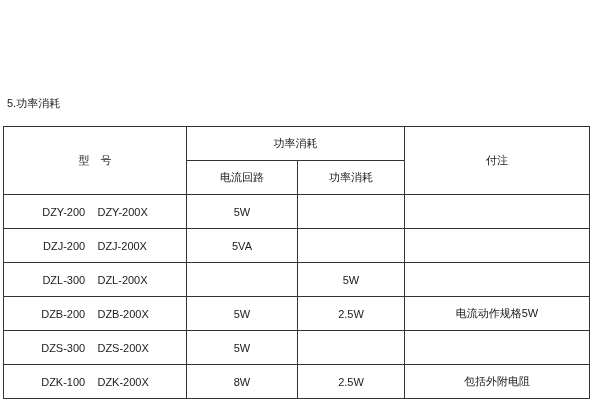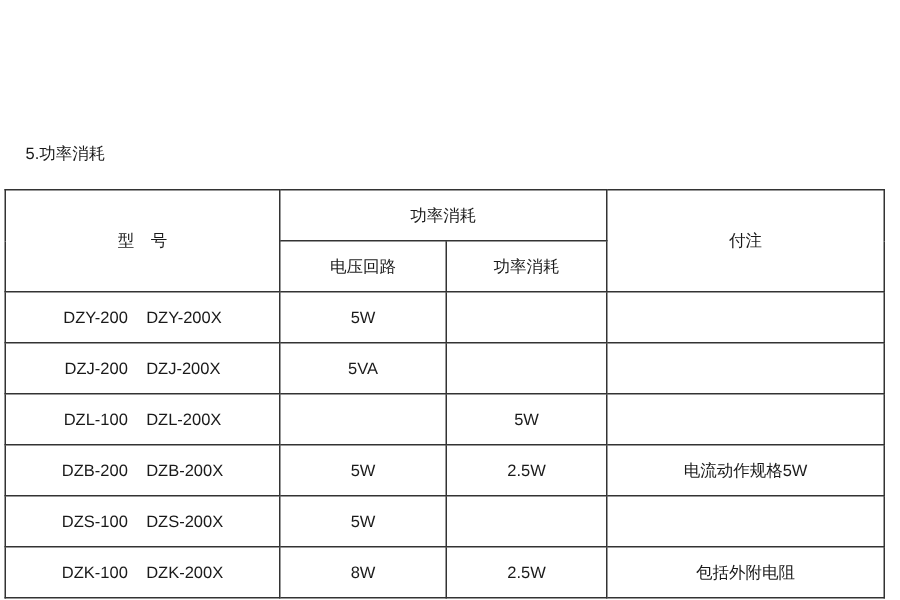--- a/index.html
+++ b/index.html
@@ -10,21 +10,21 @@
   body {
     position: relative;
     width: 600px;
     height: 400px;
     font-family: "Liberation Sans", "DejaVu Sans", sans-serif;
     color: #1a1a1a;
     overflow: hidden;
   }
   .section-heading {
     position: absolute;
-    left: 17px;
+    left: 7px;
     top: 96px;
     font-size: 11px;
     line-height: 14px;
     color: #1a1a1a;
     white-space: pre;
   }
   table.spec-table {
     position: absolute;
     left: 3px;
     top: 126px;
@@ -58,51 +58,51 @@
     <col style="width:107px">
     <col style="width:185px">
   </colgroup>
   <thead>
     <tr>
       <th rowspan="2">型　号</th>
       <th colspan="2">功率消耗</th>
       <th rowspan="2">付注</th>
     </tr>
     <tr>
-      <th>电压回路</th>
+      <th>电流回路</th>
       <th>功率消耗</th>
     </tr>
   </thead>
   <tbody>
     <tr>
       <td>DZY-200    DZY-200X</td>
       <td>5W</td>
       <td></td>
       <td></td>
     </tr>
     <tr>
       <td>DZJ-200    DZJ-200X</td>
       <td>5VA</td>
       <td></td>
       <td></td>
     </tr>
     <tr>
-      <td>DZL-100    DZL-200X</td>
+      <td>DZL-300    DZL-200X</td>
       <td></td>
       <td>5W</td>
       <td></td>
     </tr>
     <tr>
       <td>DZB-200    DZB-200X</td>
       <td>5W</td>
       <td>2.5W</td>
       <td>电流动作规格5W</td>
     </tr>
     <tr>
-      <td>DZS-100    DZS-200X</td>
+      <td>DZS-300    DZS-200X</td>
       <td>5W</td>
       <td></td>
       <td></td>
     </tr>
     <tr>
       <td>DZK-100    DZK-200X</td>
       <td>8W</td>
       <td>2.5W</td>
       <td>包括外附电阻</td>
     </tr>

